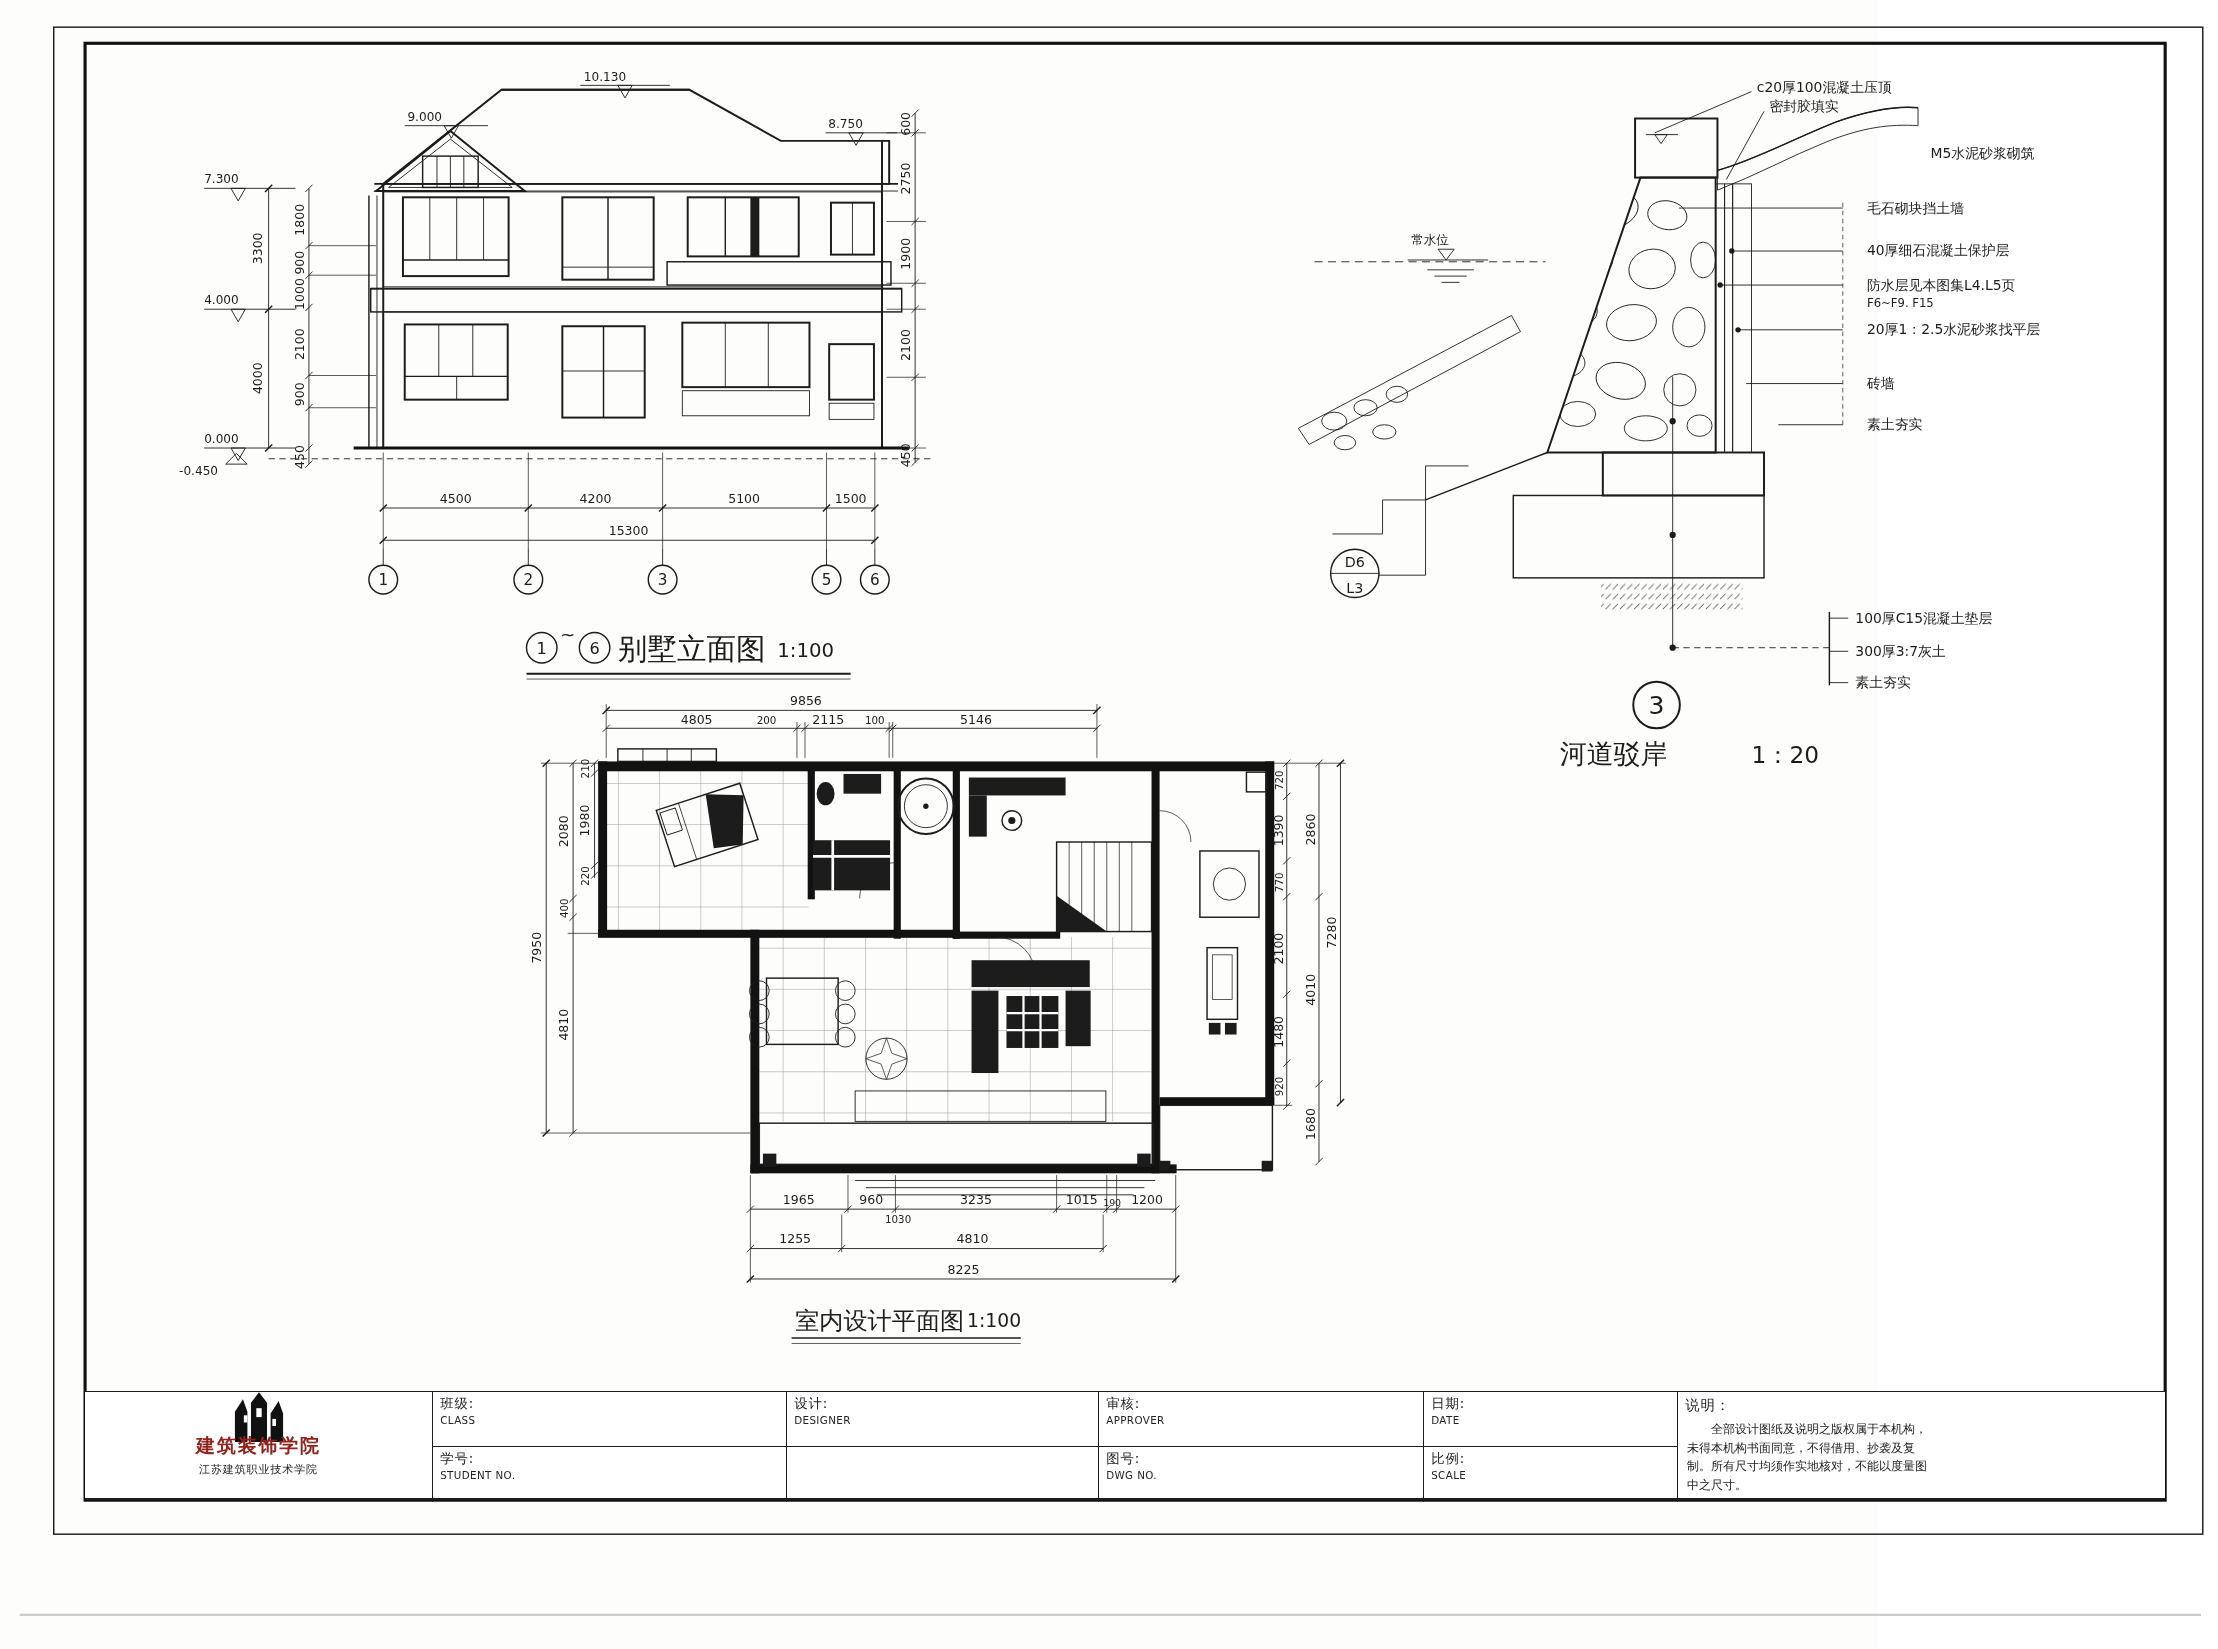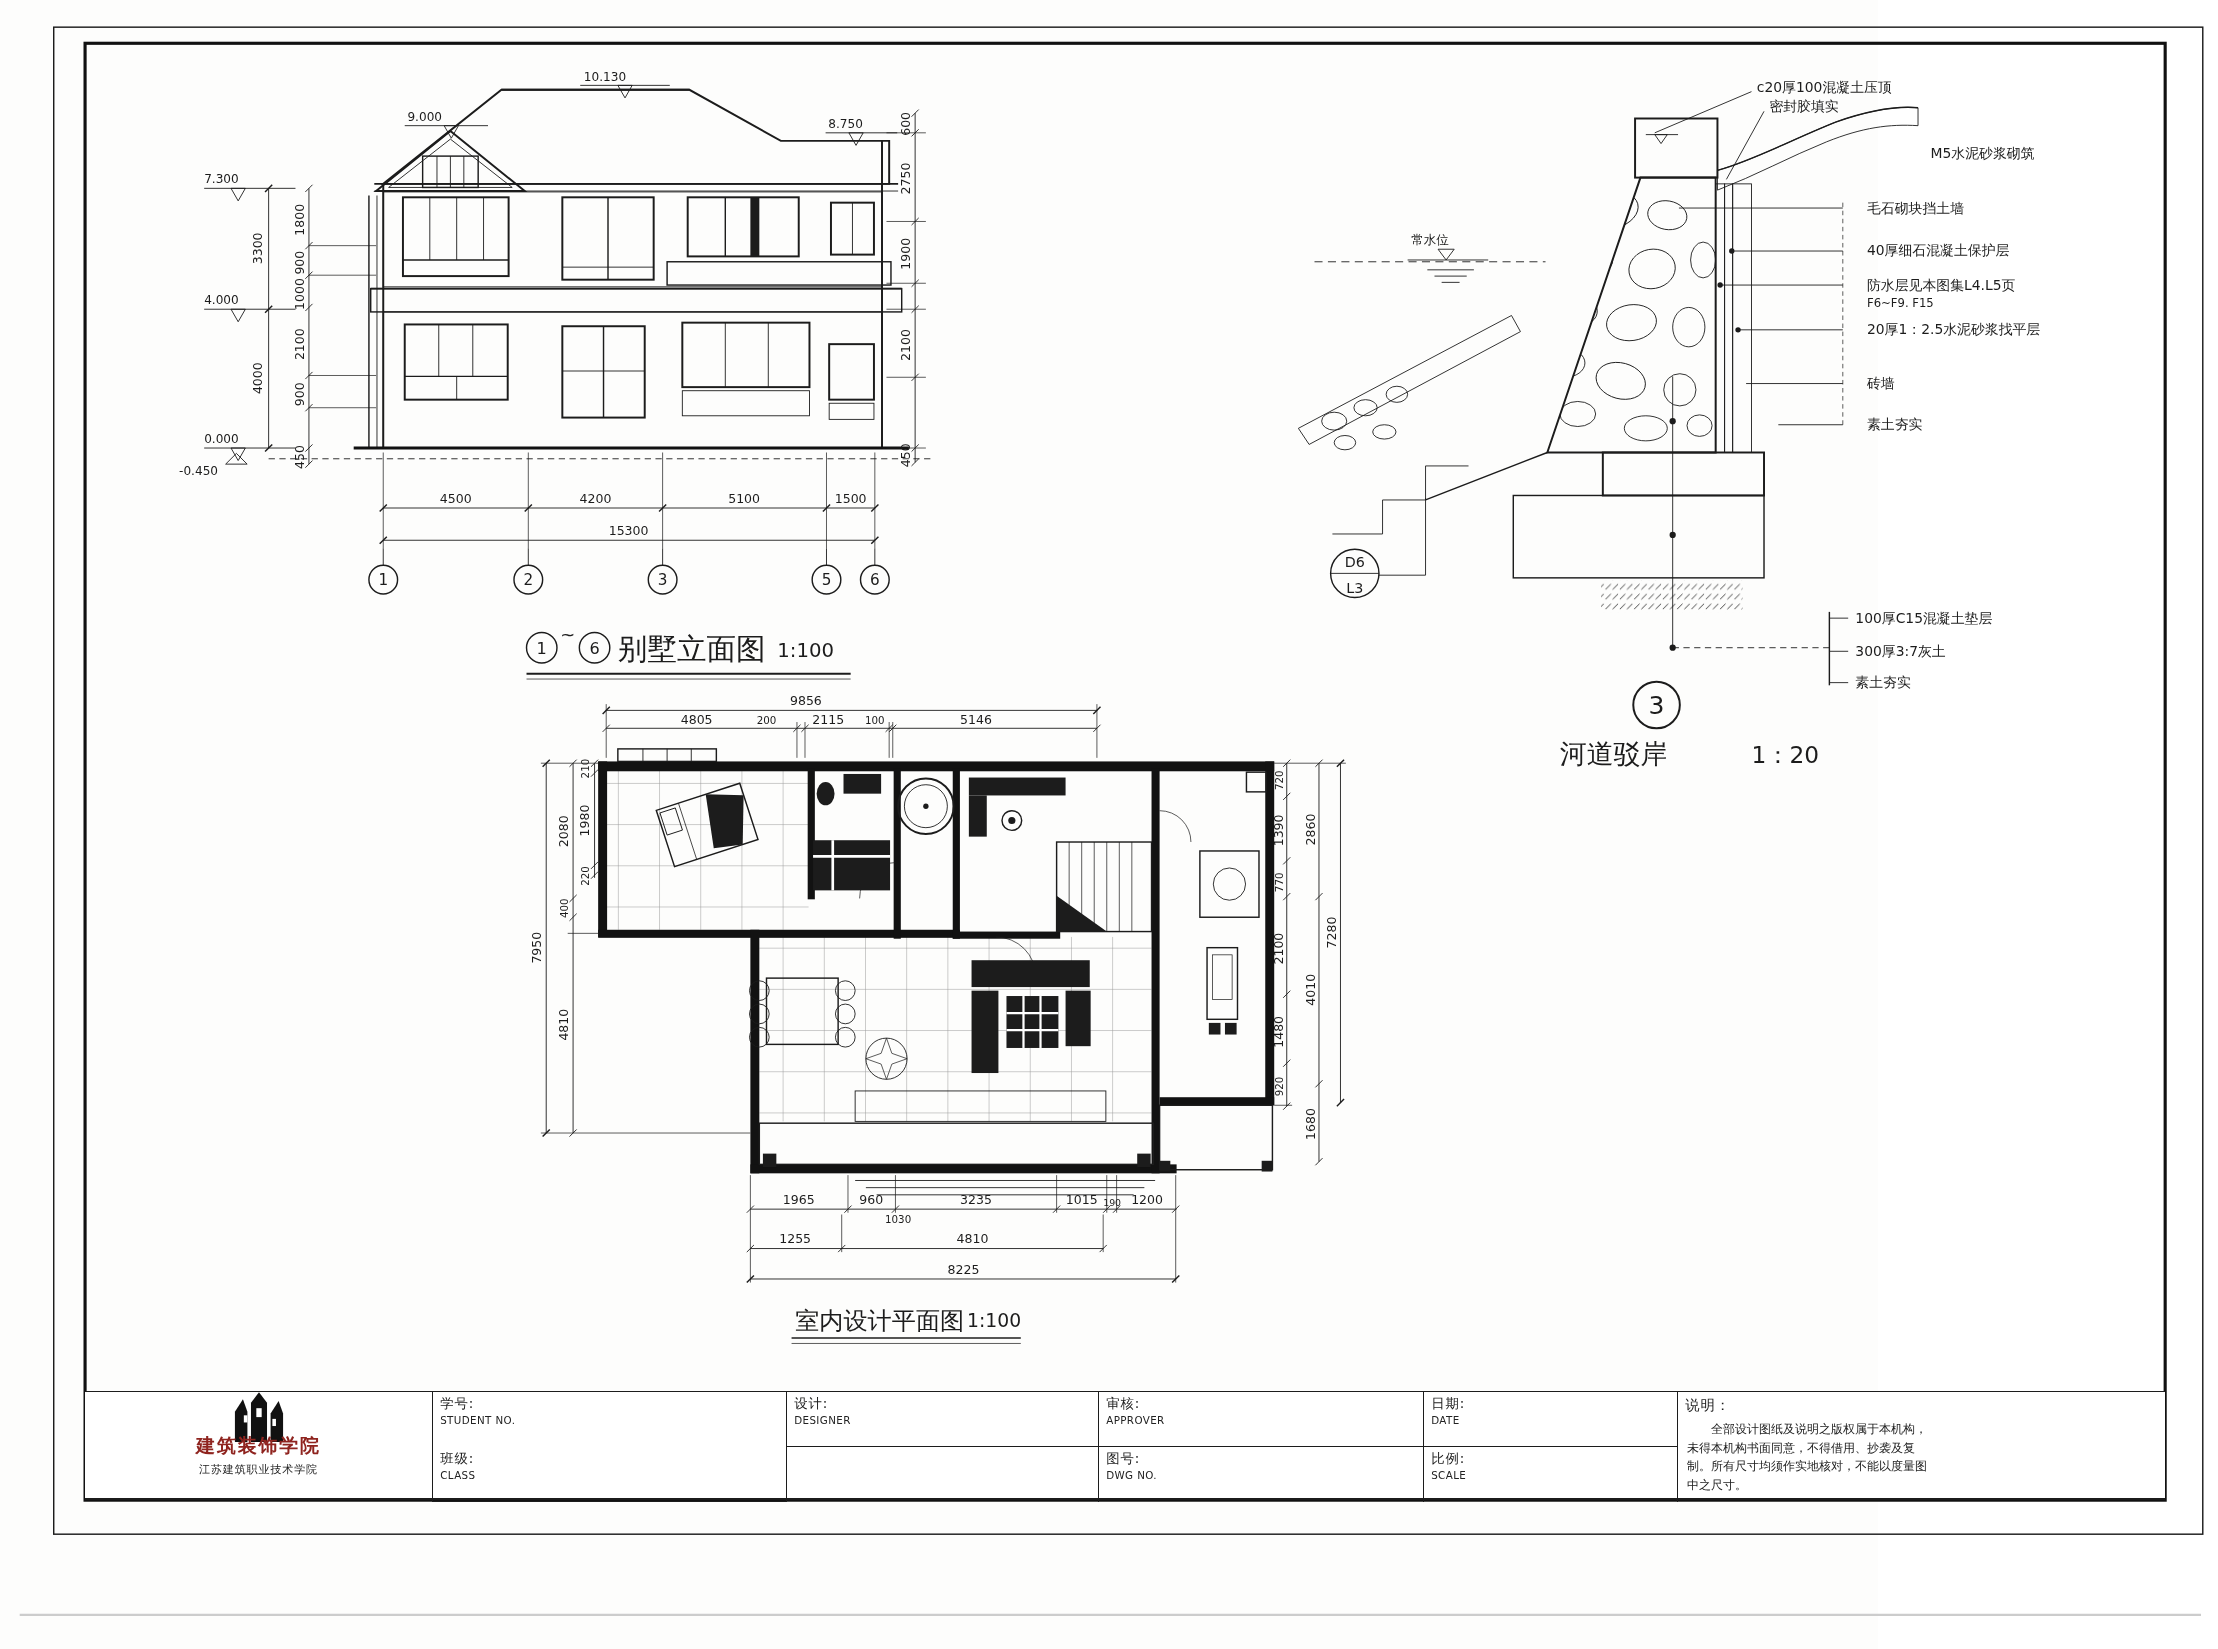--- a/index.html
+++ b/index.html
@@ -612,27 +612,27 @@
       <polygon points="28,56 28,12 37,0 46,12 46,56" fill="#111"></polygon>
       <polygon points="50,56 50,24 59,10 64,24 64,56" fill="#111"></polygon>
       <rect x="20" y="26" width="4" height="8" fill="#fff"></rect>
           <rect x="34" y="18" width="6" height="10" fill="#fff"></rect>
           <rect x="52" y="30" width="4" height="8" fill="#fff"></rect>
     </svg>
     <div class="logo-red">建筑装饰学院</div>
     <div class="logo-black">江苏建筑职业技术学院</div>
   </div>
   <div class="tb-col">
+    <div class="fcell top">
+      <div class="zh">班级:</div>
+      <div class="en">CLASS</div>
+    </div>
     <div class="fcell">
       <div class="zh">学号:</div>
       <div class="en">STUDENT NO.</div>
-    </div>
-    <div class="fcell top">
-      <div class="zh">班级:</div>
-      <div class="en">CLASS</div>
     </div>
   </div>
   <div class="tb-col">
     <div class="fcell top">
       <div class="zh">设计:</div>
       <div class="en">DESIGNER</div>
     </div>
   </div>
   <div class="tb-col">
     <div class="fcell top">

